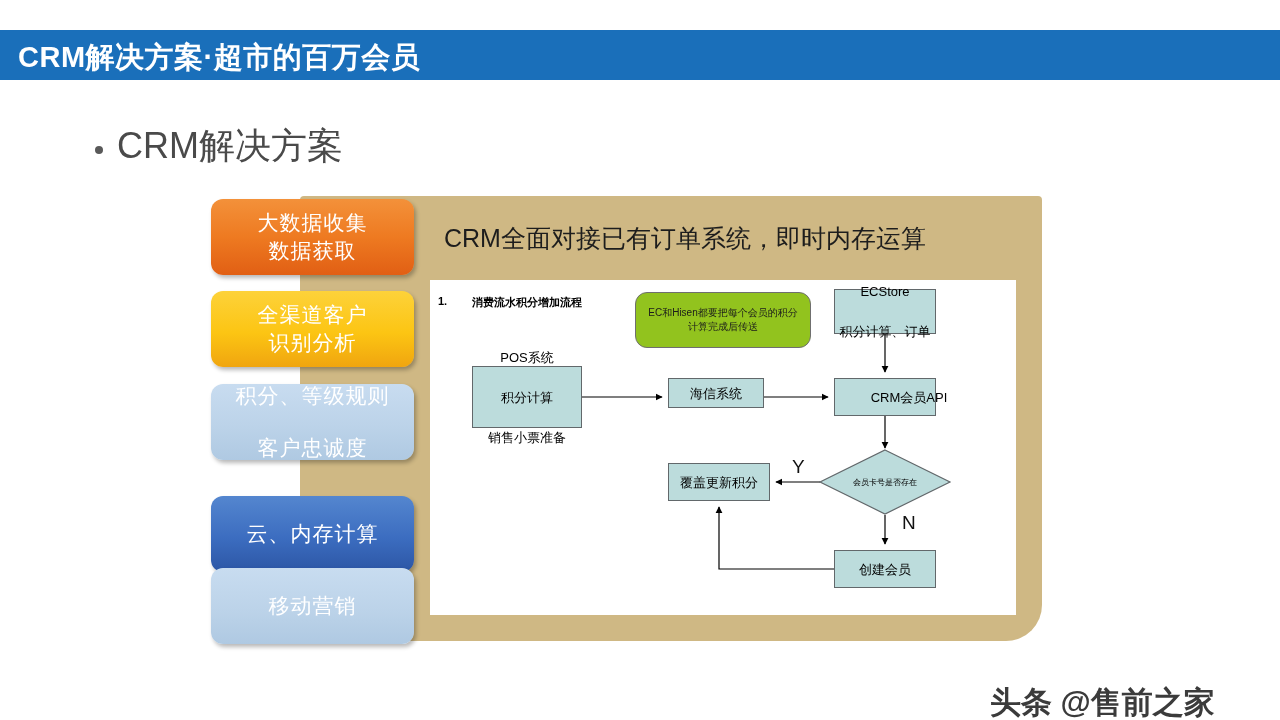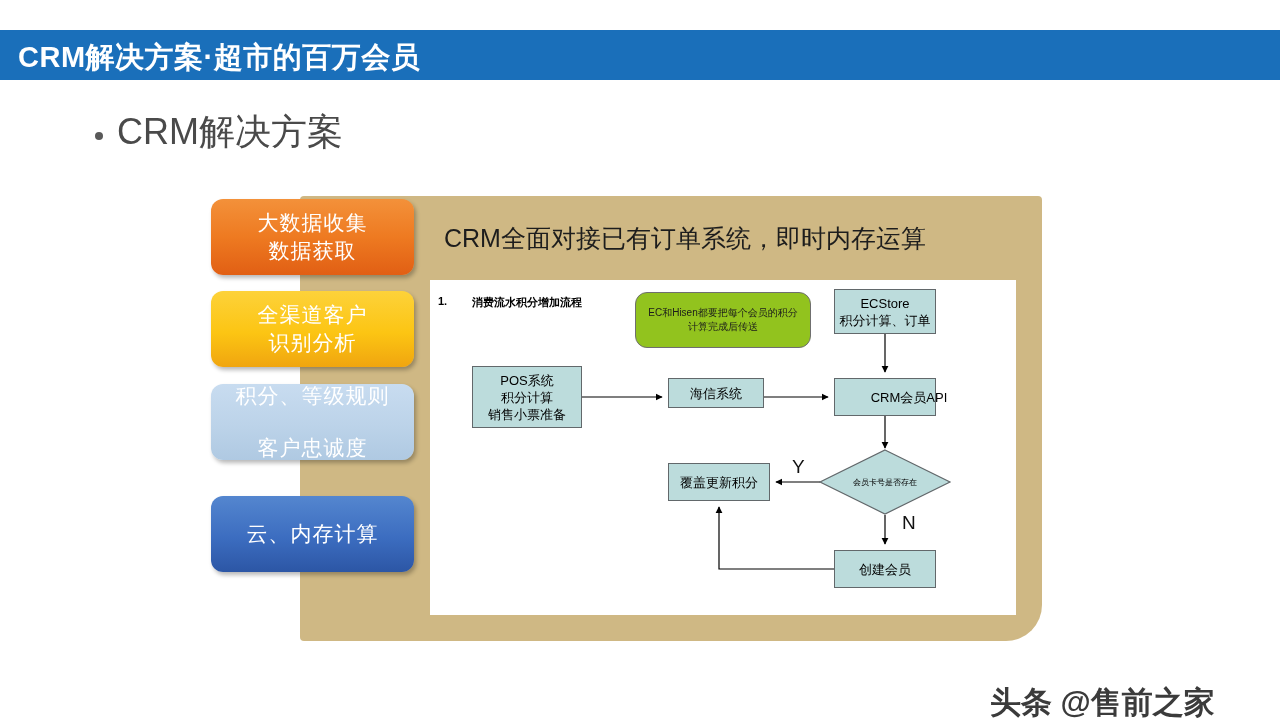--- a/index.html
+++ b/index.html
@@ -28,21 +28,21 @@
     font-size: 29px;
     font-weight: bold;
     color: #ffffff;
     letter-spacing: 0.5px;
     white-space: nowrap;
   }
 
   
   .bullet-row {
     position: absolute;
-    left: 95px; top: 108px;
+    left: 95px; top: 122px;
     display: flex;
     align-items: center;
   }
   .bullet-dot {
     width: 8px; height: 8px;
     border-radius: 50%;
     background: #595959;
     margin-right: 14px;
     margin-top: 6px;
   }
@@ -128,20 +128,21 @@
     justify-content: center;
     text-align: center;
     color: #000;
   }
   .node span { display: block; white-space: nowrap; }
   .box {
     background: #bcdcdc;
     border: 1px solid #62686b;
     font-size: 13px;
     line-height: 17px;
+    gap: 23px;
   }
   .note-green {
     background: #92c31e;
     border: 1px solid #6f6f6f;
     border-radius: 12px;
     font-size: 10px;
     line-height: 14px;
     color: #1b1b1b;
   }
 
@@ -217,20 +218,23 @@
     <span>全渠道客户</span>
     <span>识别分析</span>
   </div>
   <div class="pill pill-2">
     <span>积分、等级规则</span>
     <span>客户忠诚度</span>
   </div>
   <div class="pill pill-3">
     <span>云、内存计算</span>
   </div>
+  <div class="pill pill-4">
+    <span>移动营销</span>
+  </div>
 
   <div class="panel-heading">CRM全面对接已有订单系统，即时内存运算</div>
 
   <div class="flow-area">
 
     <div class="flow-step-num">1.</div>
     <div class="flow-step-title">消费流水积分增加流程</div>
 
     <svg class="conn" viewBox="0 0 586 335">
       <defs>

